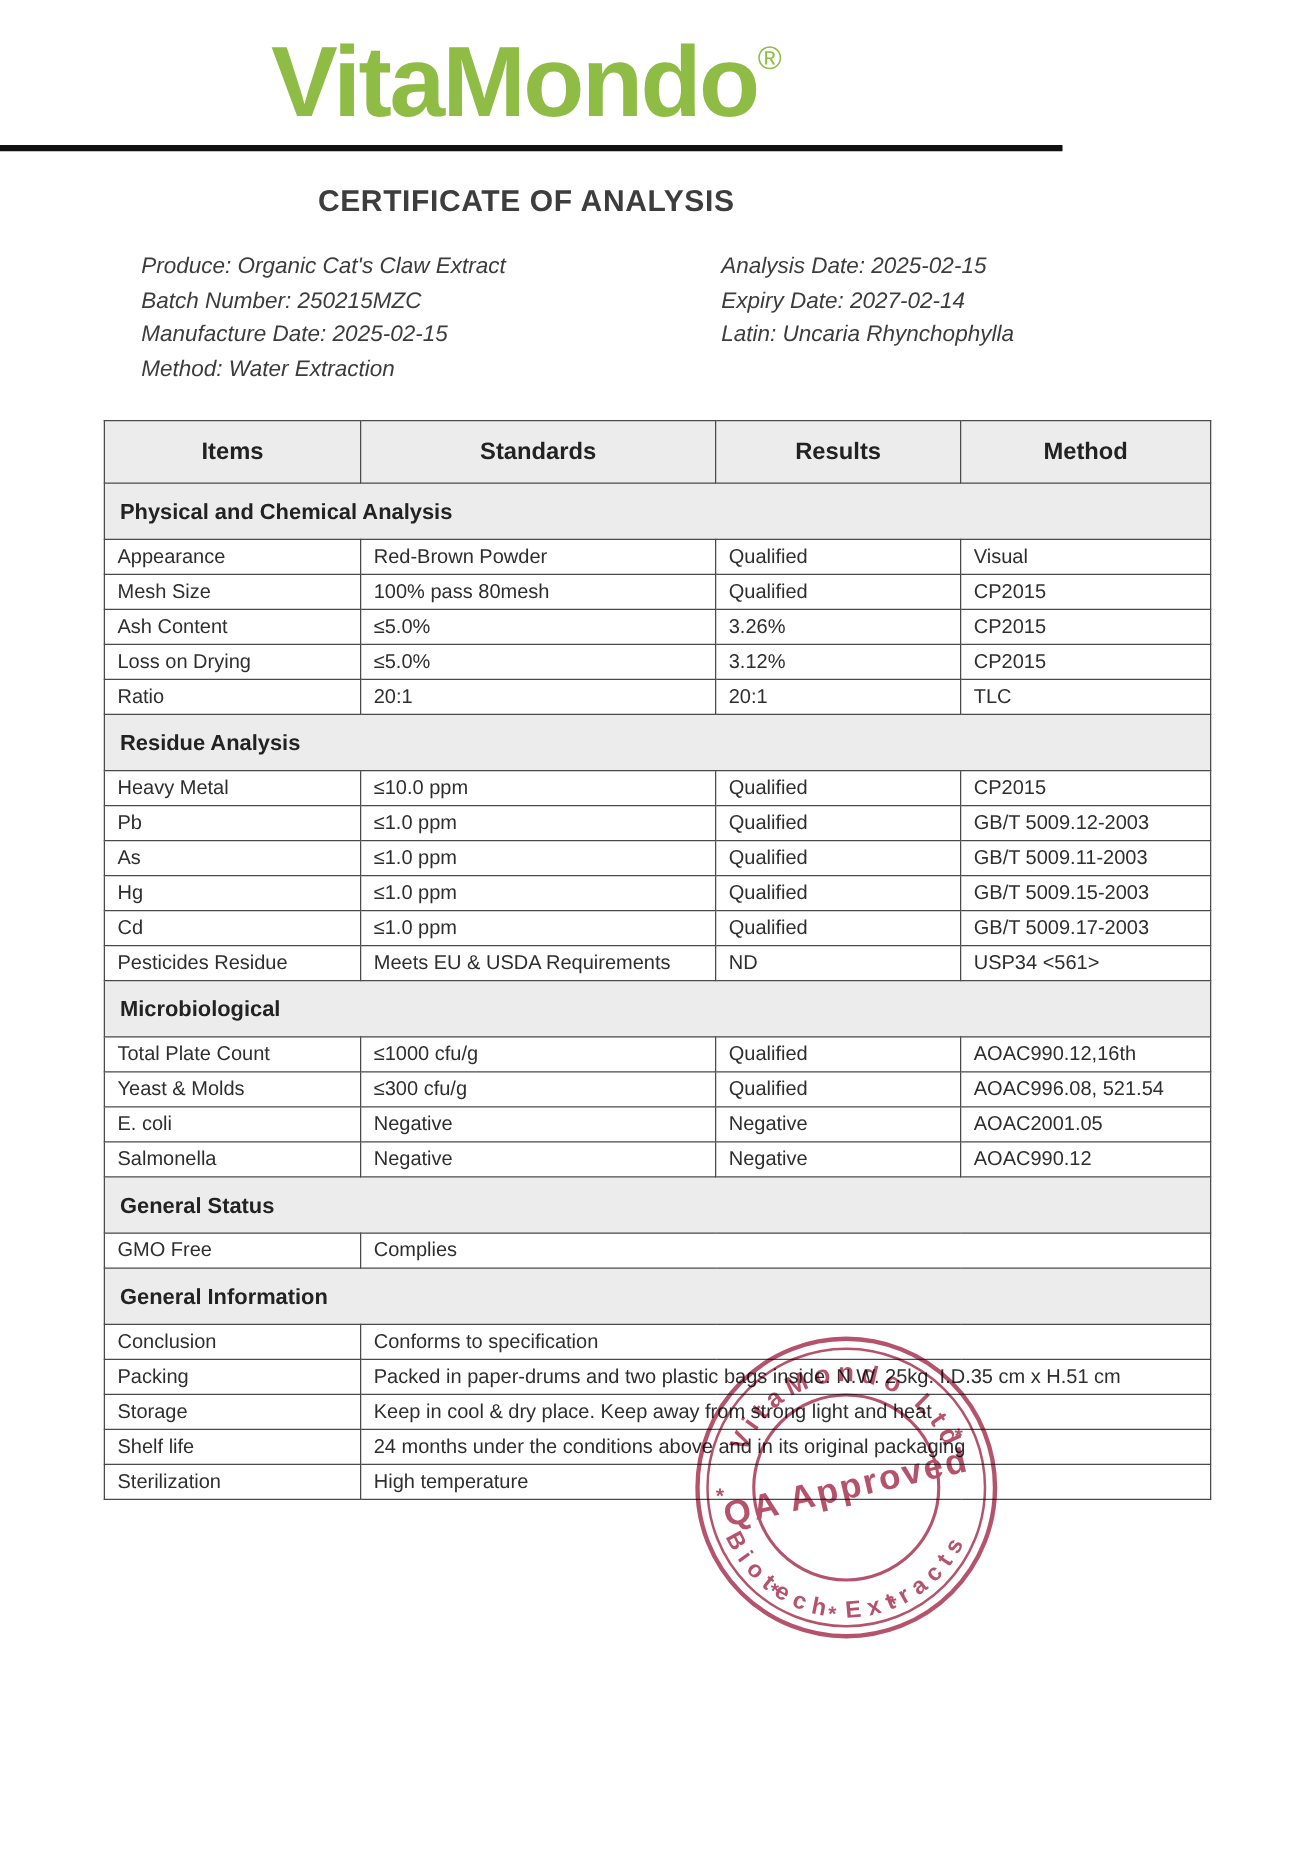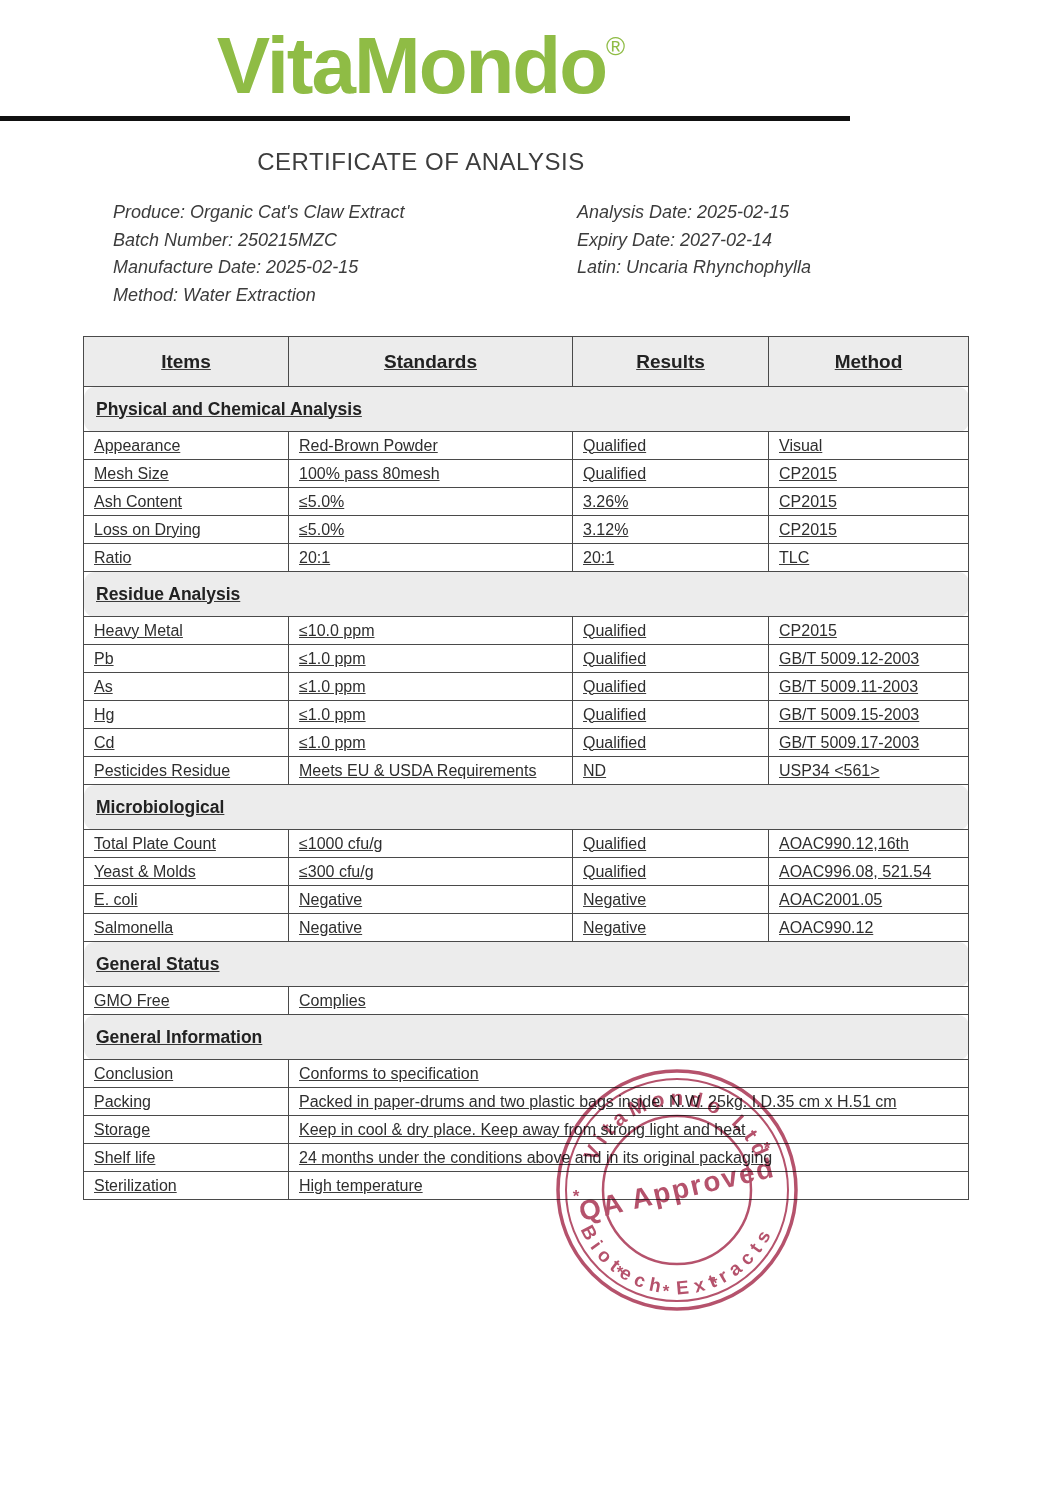--- a/index.html
+++ b/index.html
@@ -27,41 +27,40 @@
     font-size:80px;font-weight:600;letter-spacing:-2px;
     color:var(--green);
   }
   .logo sup{font-size:26px;font-weight:400;vertical-align:38px;letter-spacing:0;}
   .rule{
     width:850px;height:5px;background:#111;
     margin:10px auto 0 auto;
   }
   .coa-title{
     margin-top:27px;text-align:center;
-    font-size:24px;font-weight:normal;color:#3d3d3d;letter-spacing:0.5px;
+    font-size:24px;font-weight:bold;color:#3d3d3d;letter-spacing:0.5px;
   }
 
   
   .info{
     display:flex;
     margin:23px 0 0 113px;
     width:860px;
   }
   .info-col{display:flex;flex-direction:column;}
   .info-col.left{width:464px;}
   .info-col.right{flex:1;}
   .info-line{font-size:18px;line-height:27.5px;color:#3c3c3c;white-space:nowrap;font-style:italic;}
 
   
   table.coa{
     border-collapse:collapse;
     margin:27px 0 0 83px;
     width:885px;
     table-layout:fixed;
-    text-decoration:underline;
   }
   table.coa col.c1{width:205px;}
   table.coa col.c2{width:284px;}
   table.coa col.c3{width:196px;}
   table.coa col.c4{width:200px;}
   table.coa th, table.coa td{
     border:1.5px solid var(--border);
     font-size:16px;color:#2e2e2e;
     padding:0 0 0 10px;
     text-align:left;
@@ -71,21 +70,20 @@
   }
   table.coa thead th{
     height:50px;background:var(--secbg);
     font-size:19px;font-weight:bold;color:#222;
     text-align:center;padding:0;
   }
   tr.section-row td{
     height:45px;background:var(--secbg);
     font-size:17.5px;font-weight:bold;color:#222;
     padding-left:12px;
-    border-radius:11px;
   }
   tr.data-row td{height:28px;}
   td.method-cell{text-align:center;padding:0;}
 
   
   .stamp{
     position:absolute;
     left:553px;top:1066px;
     width:248px;height:248px;
     opacity:0.88;

